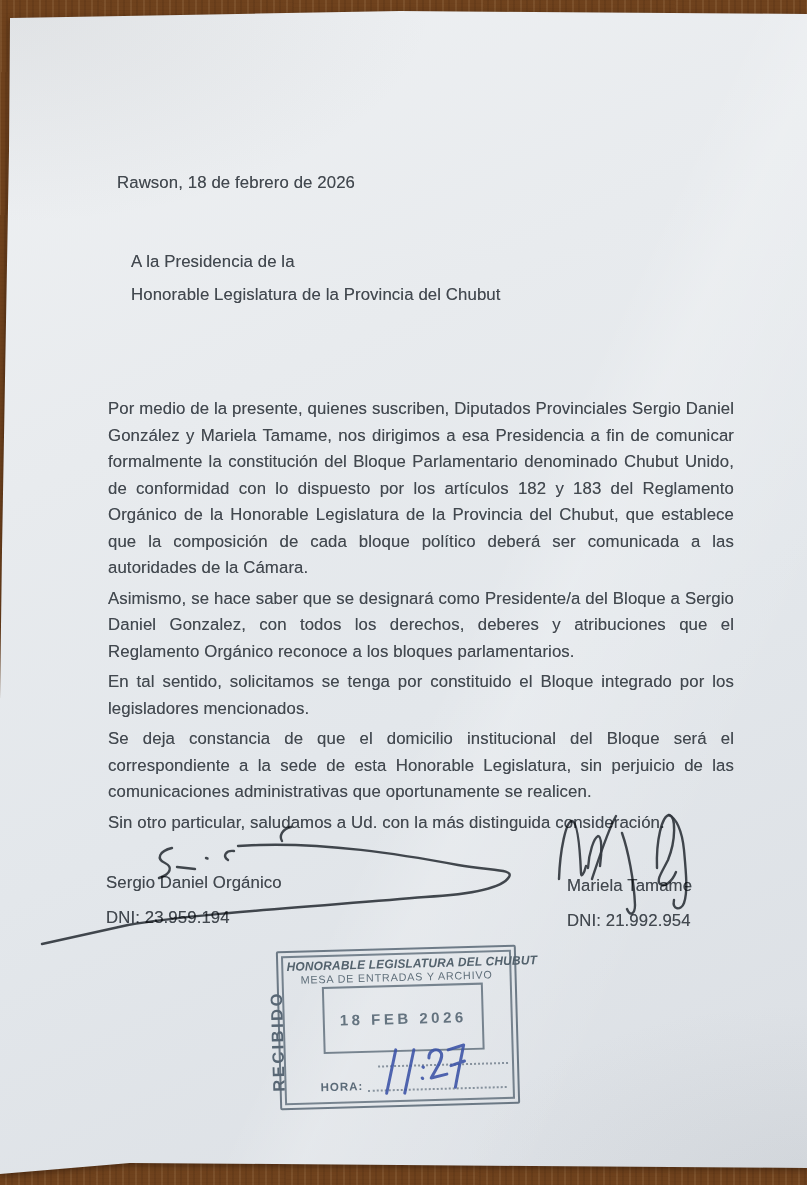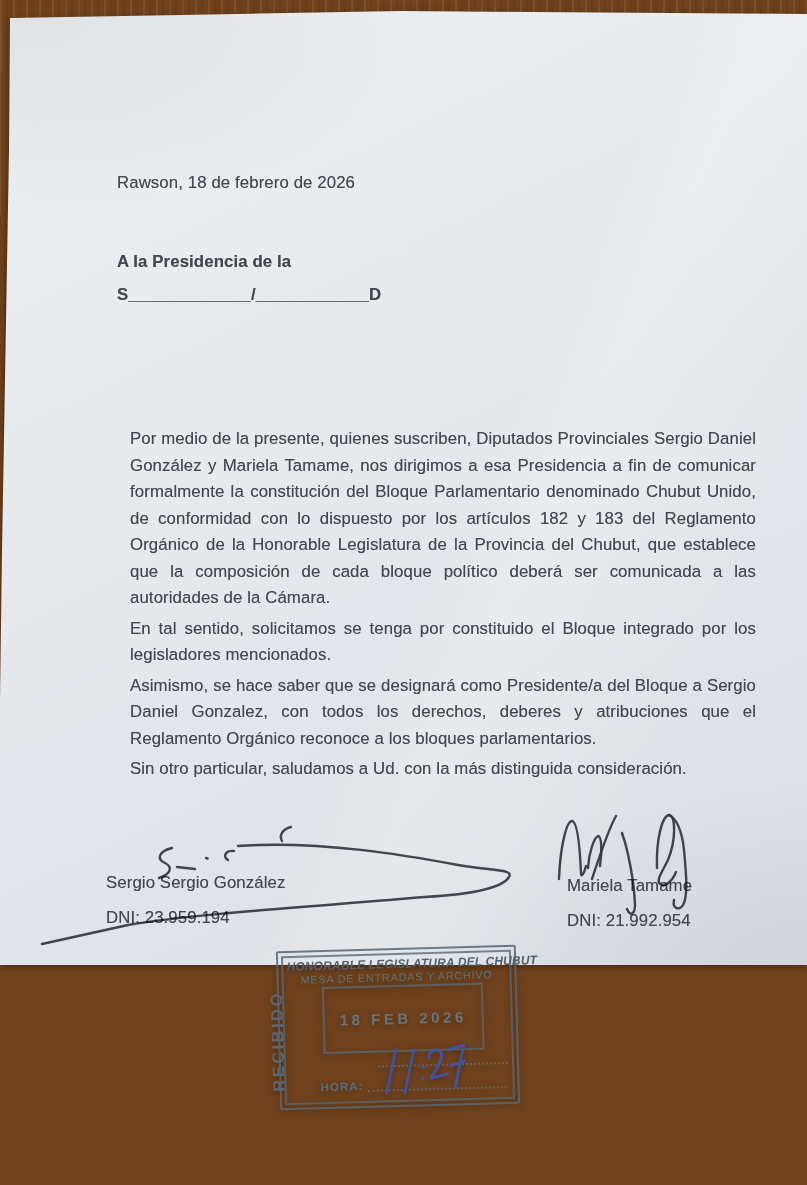--- a/index.html
+++ b/index.html
@@ -2,21 +2,21 @@
 <html><head>
 <meta charset="utf-8">
 <style>
   html,body{margin:0;padding:0;}
   body{
     width:807px;height:1185px;overflow:hidden;
     font-family:"Liberation Sans",sans-serif;
     background:#6f421d;
   }
   .scene{
-    position:relative;width:807px;height:965px;
+    position:relative;width:807px;height:1185px;
     background:
       radial-gradient(520px 190px at 94% 0%, rgba(226,184,130,0.55), rgba(226,184,130,0) 62%),
       linear-gradient(180deg,
         #5f3517 0%, #96602e 0.6%, #a86f3a 1.3%, #8f5828 2.6%,
         #8250224 40%, #7f4c22 52%, #6f421d 86%, #4a2812 96.2%, #241209 100%);
   }
   .scene::before{
     content:"";position:absolute;inset:0;pointer-events:none;
     background:
       repeating-linear-gradient(90.4deg,
@@ -38,22 +38,22 @@
   }
   .paper::before{
     content:"";position:absolute;inset:0;pointer-events:none;
     background:
       radial-gradient(620px 320px at 0% 0%, rgba(130,135,140,0.14), rgba(130,135,140,0) 70%),
       linear-gradient(115deg, rgba(255,255,255,0) 56%, rgba(255,255,255,0.20) 62%, rgba(255,255,255,0) 80%),
       radial-gradient(500px 260px at 100% 100%, rgba(120,126,132,0.10), rgba(120,126,132,0) 70%);
   }
   .txt{position:absolute;text-shadow:0 0 0.6px rgba(66,72,79,0.55);}
   .date-line{left:117px;top:173px;}
-  .addr{left:117px;top:246px;line-height:32.5px;font-weight:bold;}
-  .letter-body{left:130px;top:396px;width:626px;line-height:26.5px;text-align:justify;margin-top:30px;}
+  .addr{left:131px;top:246px;line-height:32.5px;}
+  .letter-body{left:108px;top:396px;width:626px;line-height:26.5px;text-align:justify;}
   .letter-body p{margin:0 0 4px 0;}
   .sig{line-height:34.8px;}
   .sig-left{left:106px;top:866px;}
   .sig-right{left:567px;top:869px;}
   .ink-svg{position:absolute;mix-blend-mode:multiply;}
   .ink-svg path{fill:none;stroke:#383e44;stroke-width:2.4;stroke-linecap:round;stroke-linejoin:round;opacity:0.92;}
   .sign-left-svg{left:20px;top:798px;}
   .sign-right-svg{left:540px;top:795px;}
 
   
@@ -102,32 +102,33 @@
 <body>
 
 <div class="scene">
   <div class="paper-wrap">
     <div class="paper">
 
       <div class="txt date-line">Rawson, 18 de febrero de 2026</div>
 
       <div class="txt addr">
         <div>A la Presidencia de la</div>
-        <div>S_____________/____________D</div>
+        <div>Honorable Legislatura de la Provincia del Chubut</div>
       </div>
 
       <div class="txt letter-body">
         <p>Por medio de la presente, quienes suscriben, Diputados Provinciales Sergio Daniel González y Mariela Tamame, nos dirigimos a esa Presidencia a fin de comunicar formalmente la constitución del Bloque Parlamentario denominado Chubut Unido, de conformidad con lo dispuesto por los artículos 182 y 183 del Reglamento Orgánico de la Honorable Legislatura de la Provincia del Chubut, que establece que la composición de cada bloque político deberá ser comunicada a las autoridades de la Cámara.</p>
+        <p>Asimismo, se hace saber que se designará como Presidente/a del Bloque a Sergio Daniel Gonzalez, con todos los derechos, deberes y atribuciones que el Reglamento Orgánico reconoce a los bloques parlamentarios.</p>
         <p>En tal sentido, solicitamos se tenga por constituido el Bloque integrado por los legisladores mencionados.</p>
-        <p>Asimismo, se hace saber que se designará como Presidente/a del Bloque a Sergio Daniel Gonzalez, con todos los derechos, deberes y atribuciones que el Reglamento Orgánico reconoce a los bloques parlamentarios.</p>
+        <p>Se deja constancia de que el domicilio institucional del Bloque será el correspondiente a la sede de esta Honorable Legislatura, sin perjuicio de las comunicaciones administrativas que oportunamente se realicen.</p>
         <p>Sin otro particular, saludamos a Ud. con la más distinguida consideración.</p>
       </div>
 
       <div class="txt sig sig-left">
-        <div>Sergio Sergio González</div>
+        <div>Sergio Daniel Orgánico</div>
         <div>DNI: 23.959.194</div>
       </div>
 
       <div class="txt sig sig-right">
         <div>Mariela Tamame</div>
         <div>DNI: 21.992.954</div>
       </div>
 
       <svg class="ink-svg sign-left-svg" width="520" height="160" viewBox="0 0 520 160">
         <path d="M 218,48 C 300,42 390,58 438,67 C 472,73 494,71 489,79 C 481,92 440,97 405,99 C 300,108 170,116 108,127 L 22,146"></path>

